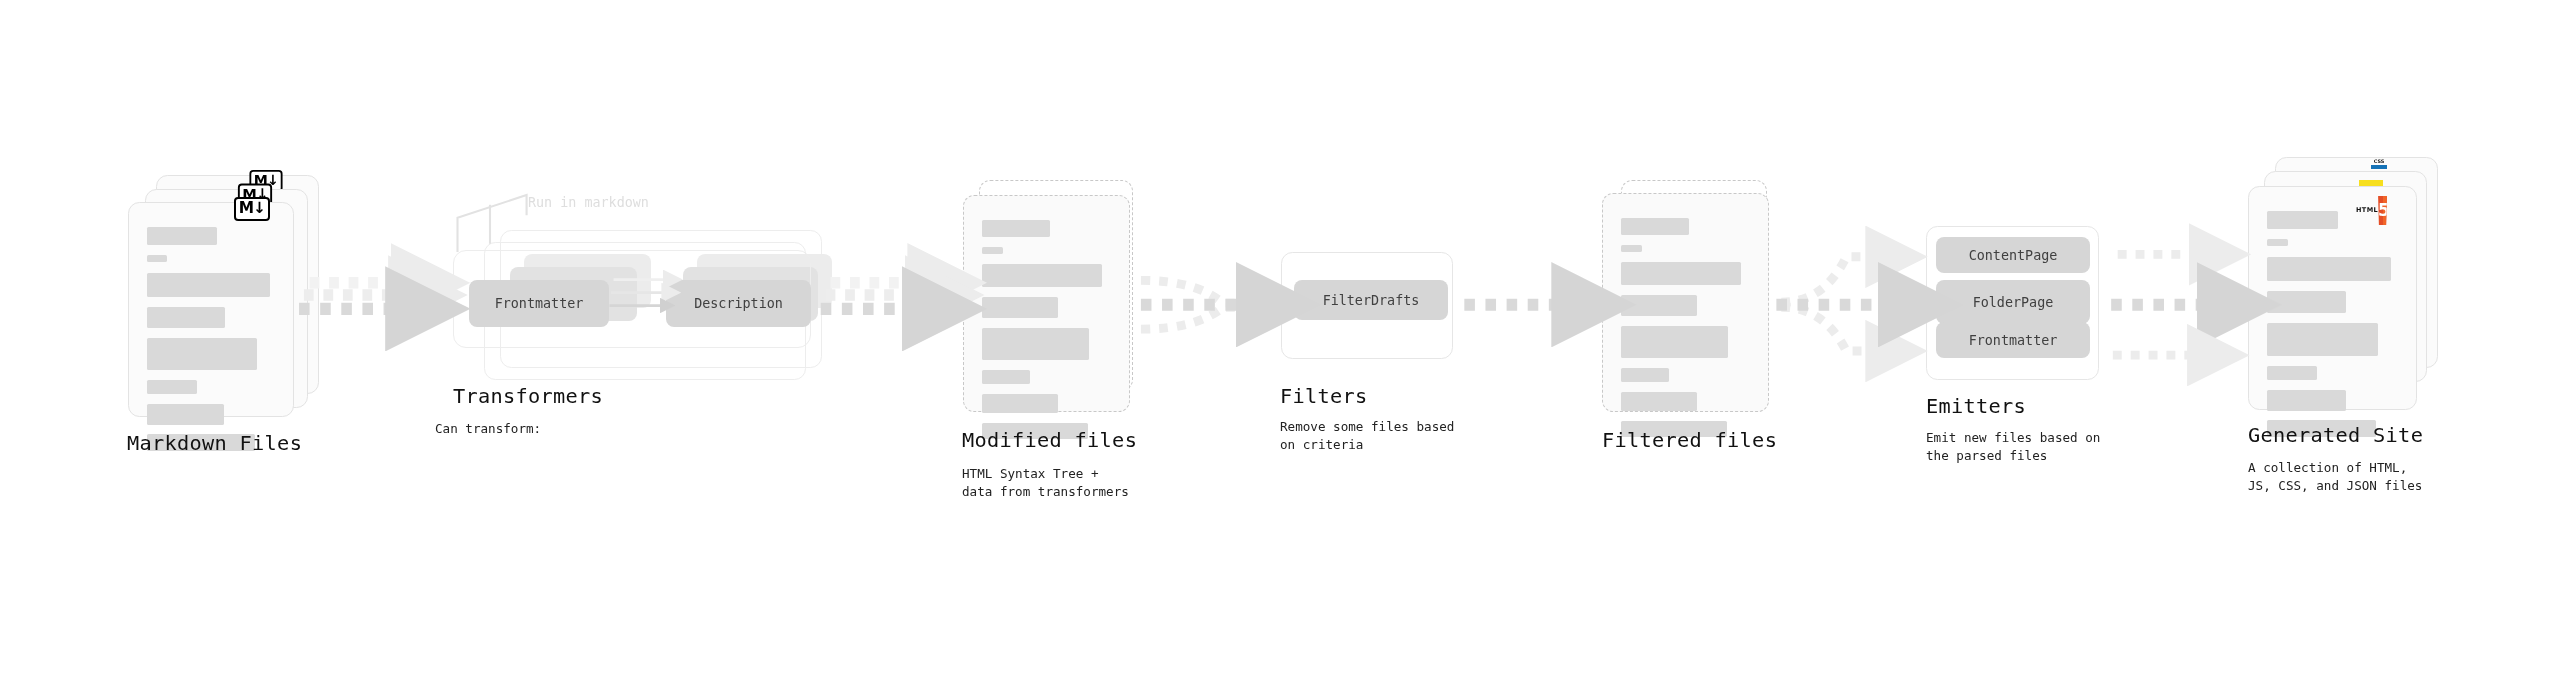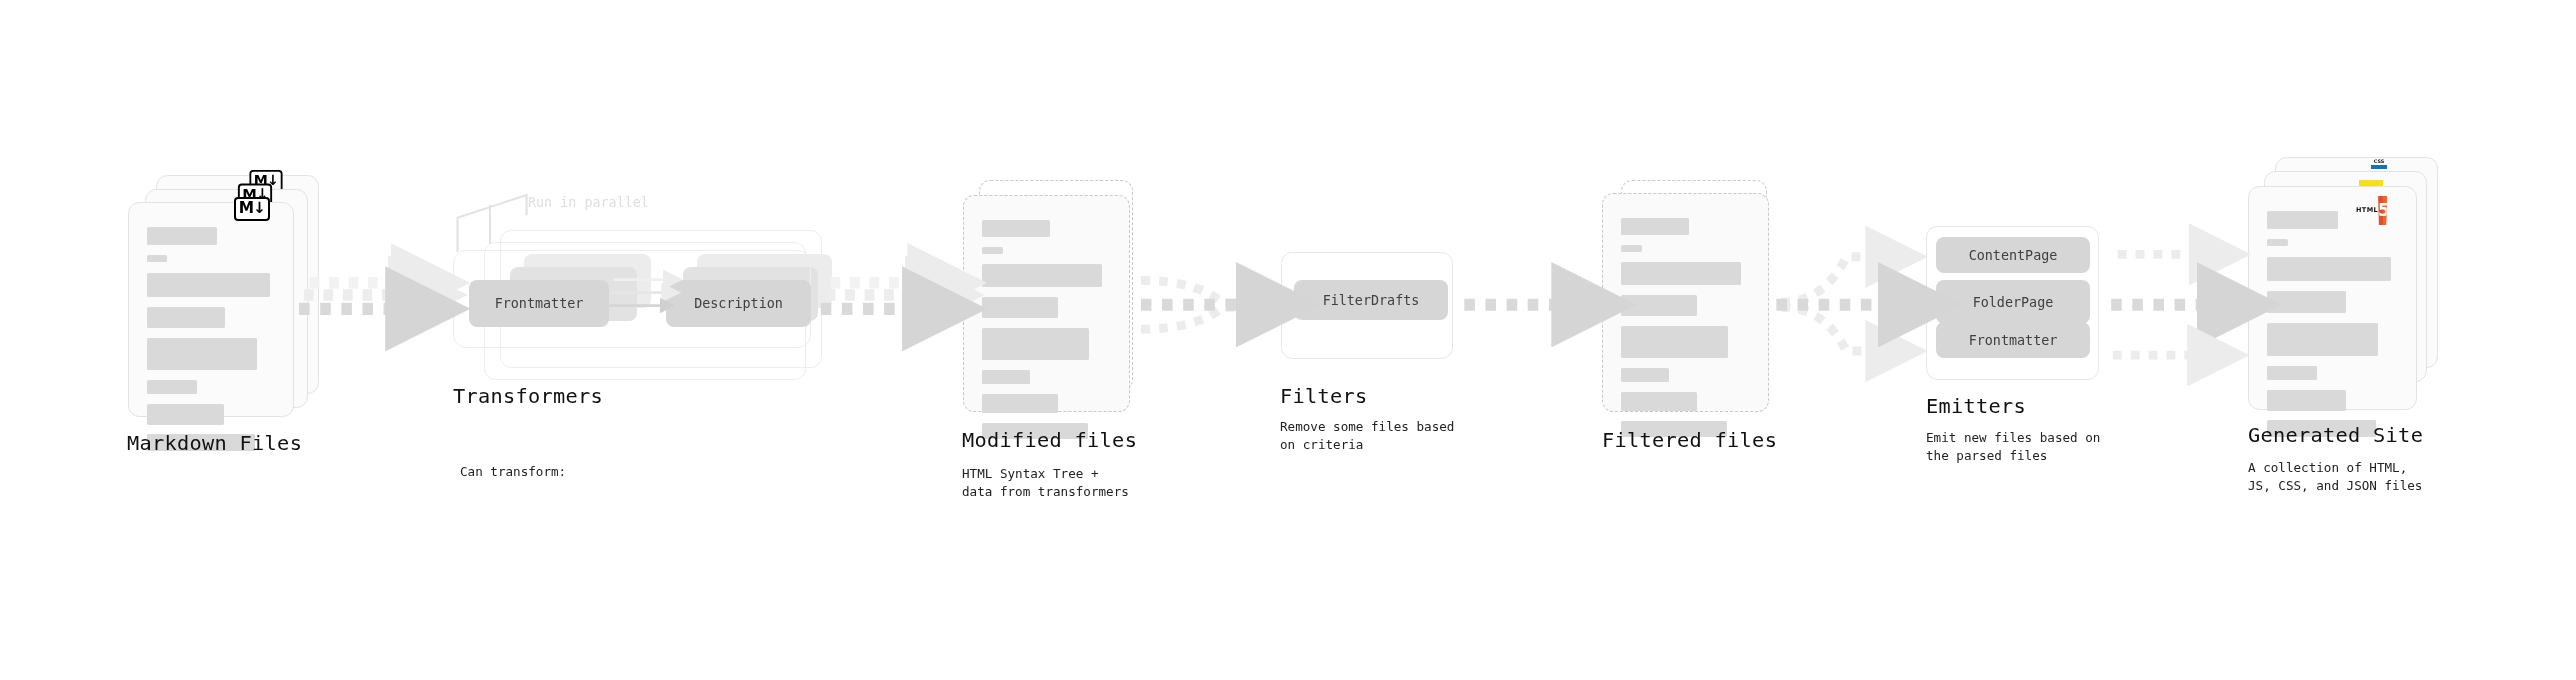--- a/index.html
+++ b/index.html
@@ -155,22 +155,22 @@
   <div class="chip ghost2" style="left:697px; top:254px; width:135px; height:54px;"></div>
   <div class="chip ghost1" style="left:510px; top:267px; width:127px; height:54px;"></div>
   <div class="chip ghost1" style="left:683px; top:267px; width:135px; height:54px;"></div>
 
   <div class="pbox" style="left:453px; top:250px; width:358px; height:98px; background:transparent; border-color:#ededed; border-radius:13px;"></div>
 
   <div class="chip" style="left:469px; top:280px; width:140px; height:47px;">Frontmatter</div>
   <div class="chip" style="left:666px; top:280px; width:145px; height:47px;">Description</div>
 
   <div class="title" style="left:453px; top:384px;">Transformers</div>
-  <div class="sub-head" style="left:460px; top:421px;margin-top:43px;">Can transform:</div>
-  <div style="position:absolute;left:528px;top:195px;font-size:13.4px;color:#dedede;white-space:nowrap;">Run in parallel</div>
+  <div class="sub-head" style="left:435px; top:421px;">Can transform:</div>
+  <div style="position:absolute;left:528px;top:195px;font-size:13.4px;color:#dedede;white-space:nowrap;">Run in markdown</div>
 
   <div class="doc dashed" style="left:979px; top:180px; width:154px; height:211px; background:transparent;"></div>
   <div class="doc dashed" style="left:963px; top:195px; width:167px; height:217px;">
     <div class="lines">
       <div class="line" style="width:53%;height:17px;"></div>
       <div class="line" style="width:16%;height:6.5px;margin-bottom:10.6px;"></div>
       <div class="line" style="width:93%;height:23px;"></div>
       <div class="line" style="width:59%;height:21px;"></div>
       <div class="line" style="width:83%;height:32.5px;"></div>
       <div class="line" style="width:37%;height:14px;"></div>

